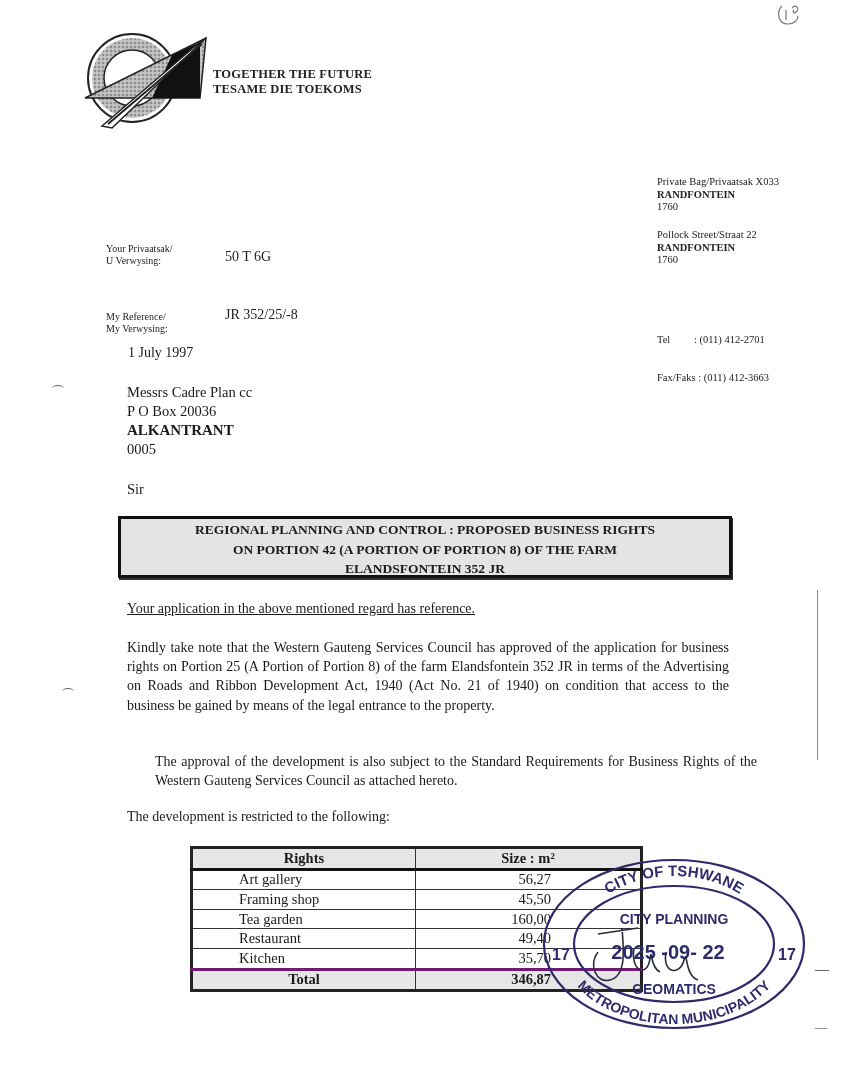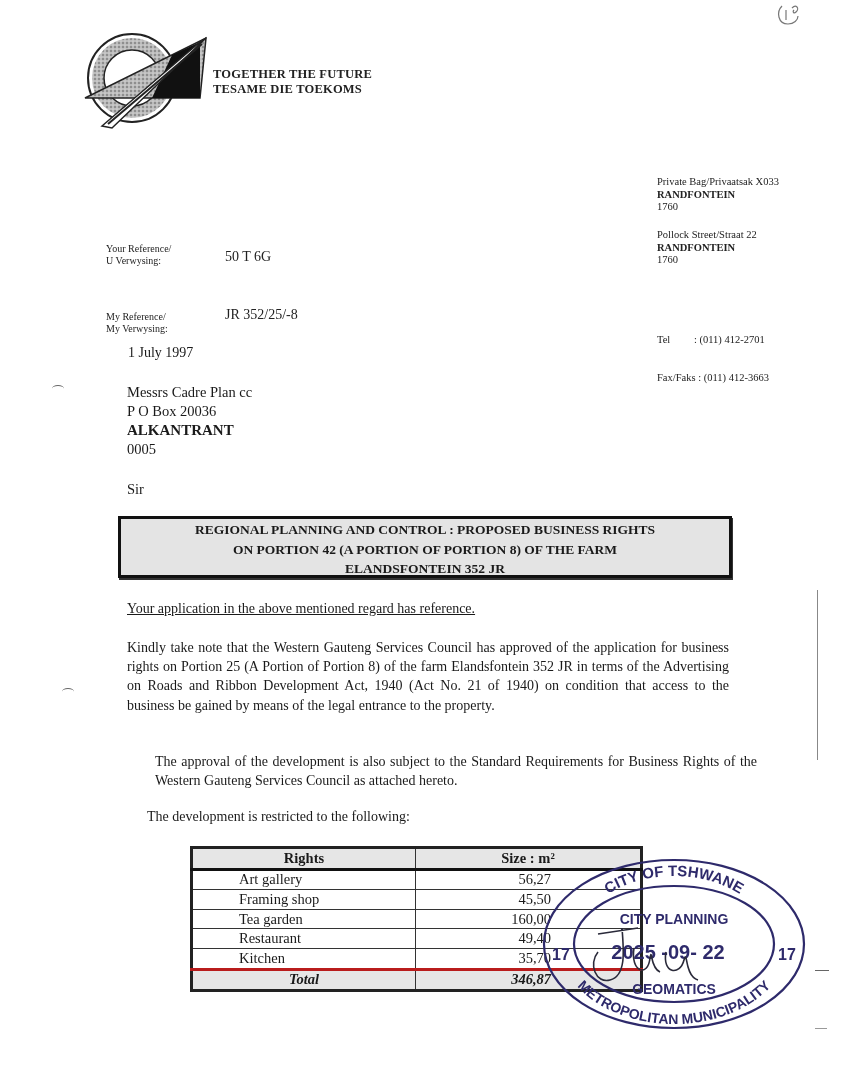--- a/index.html
+++ b/index.html
@@ -24,30 +24,30 @@
     left: 118px; top: 516px; width: 614px; height: 62px;
     border: 3px solid #111; background: #e4e4e4;
     box-shadow: 1px 2px 0 #333;
     text-align: center; font-weight: bold; font-size: 13.5px; line-height: 19.5px;
     padding-top: 1px; box-sizing: border-box;
   }
   .para { left: 127px; width: 602px; font-size: 14px; line-height: 19.2px; text-align: justify; }
   .p1 { top: 599px; text-decoration: underline; }
   .p2 { top: 638px; }
   .p3 { top: 752px; margin-left: 28px; }
-  .p4 { top: 807px; margin-left: 20px; }
+  .p4 { top: 807px; }
   table.rights {
     position: absolute; left: 190px; top: 846px; width: 453px;
     border-collapse: collapse; font-size: 14.5px; border: 3px solid #222;
   }
   table.rights td, table.rights th { border: 1px solid #333; padding: 0 4px; height: 18.6px; line-height: 17px; }
   table.rights th { background: #e6e6e6; font-weight: bold; border-bottom: 3px solid #111; }
   table.rights td.name { padding-left: 46px; width: 172px; }
   table.rights td.val { text-align: right; padding-right: 89px; }
-  table.rights tr.total td { background: #e6e6e6; font-weight: bold; border-top: 3px solid #b91c1c; text-align: center; font-style: italic; }
+  table.rights tr.total td { background: #e6e6e6; font-weight: bold; border-top: 3px solid #701a75; text-align: center; }
   table.rights tr.total td.val { text-align: right; }
   .stamp { left: 538px; top: 852px; width: 272px; height: 180px; }
   .margin-mark { background: #777; }
 </style>
 </head>
 <body>
 
 <svg class="abs logo" viewBox="0 0 128 100">
   <defs>
     <pattern id="speckle" width="4" height="4" patternUnits="userSpaceOnUse">
@@ -88,21 +88,21 @@
   <div>Pollock Street/Straat 22</div>
   <div style="font-weight:bold;">RANDFONTEIN</div>
   <div>1760</div>
 </div>
 <div class="abs addr" style="top:309px; white-space:pre;">
   <div>Tel         : (011) 412-2701</div>
   <div>Fax/Faks : (011) 412-3663</div>
 </div>
 
 <div class="abs reflabel" style="top:243px;">
-  <div>Your Reference/</div>
+  <div>Your Privaatsak/</div>
   <div>U Verwysing:</div>
 </div>
 <div class="abs refval" style="top:249px;">50 T 6G</div>
 
 <div class="abs reflabel" style="top:311px;">
   <div>My Reference/</div>
   <div>My Verwysing:</div>
 </div>
 <div class="abs refval" style="top:307px;">JR 352/25/-8</div>
 

